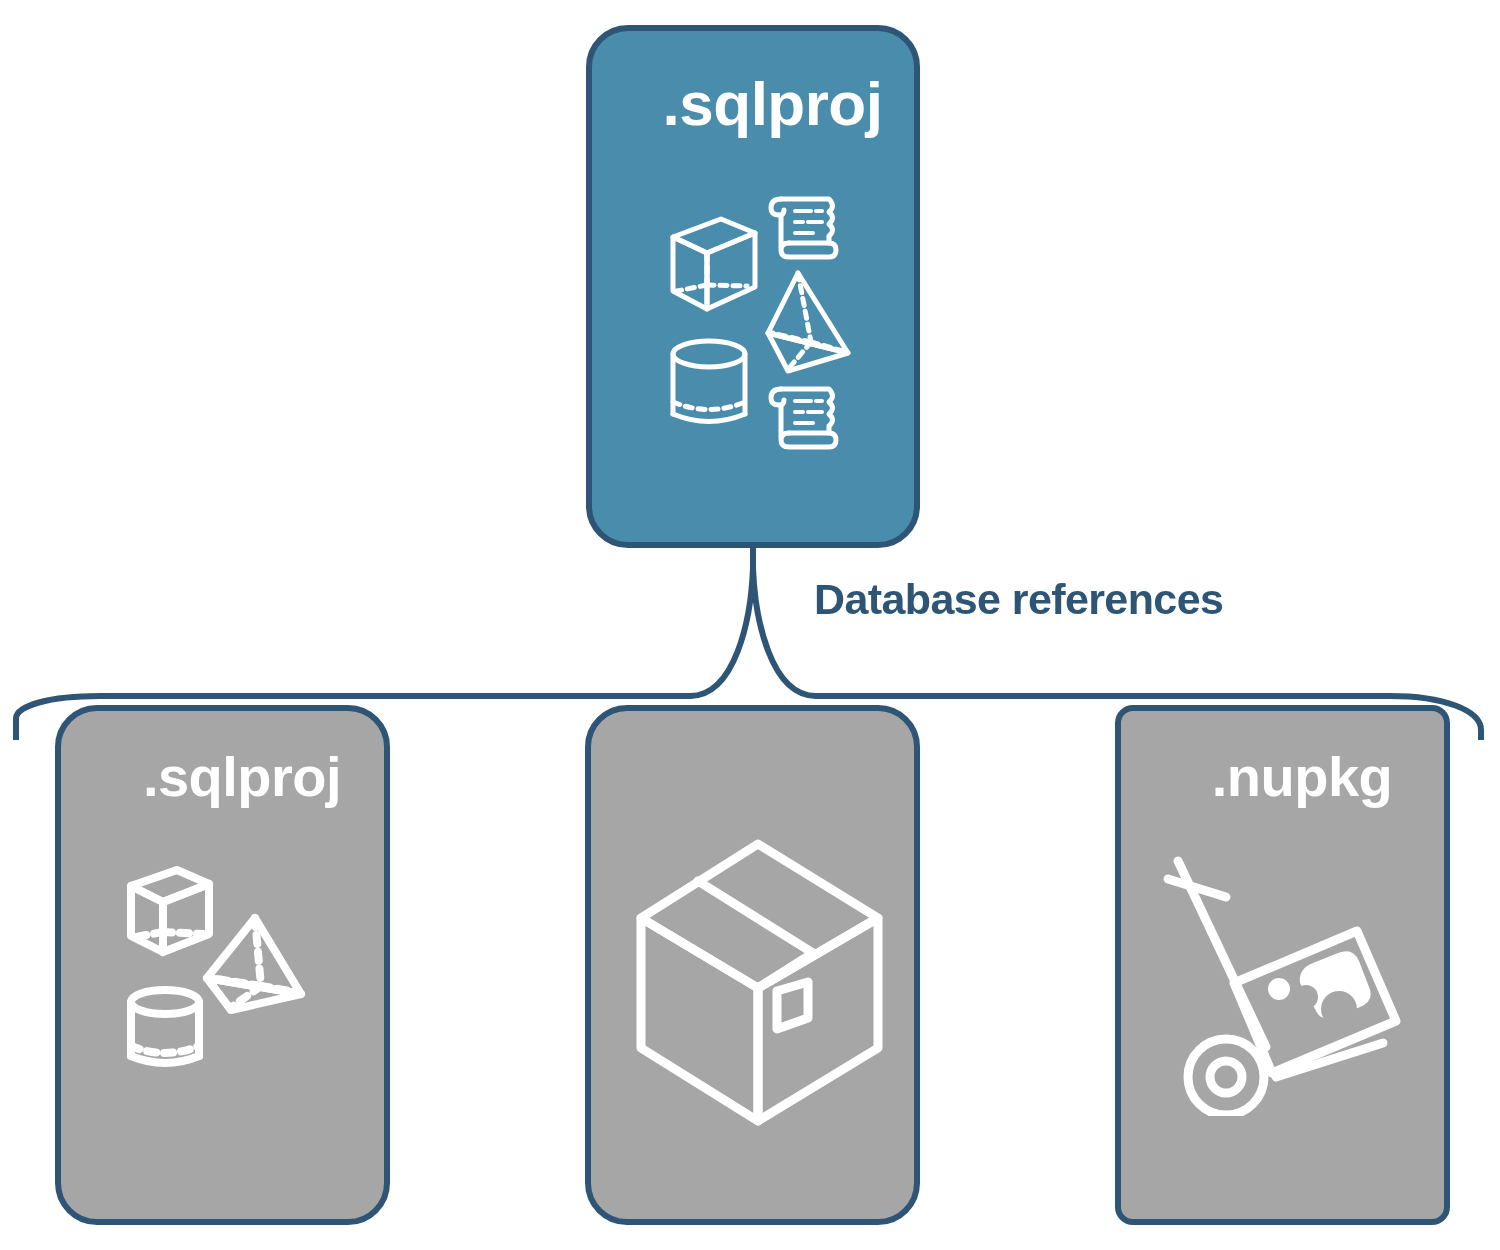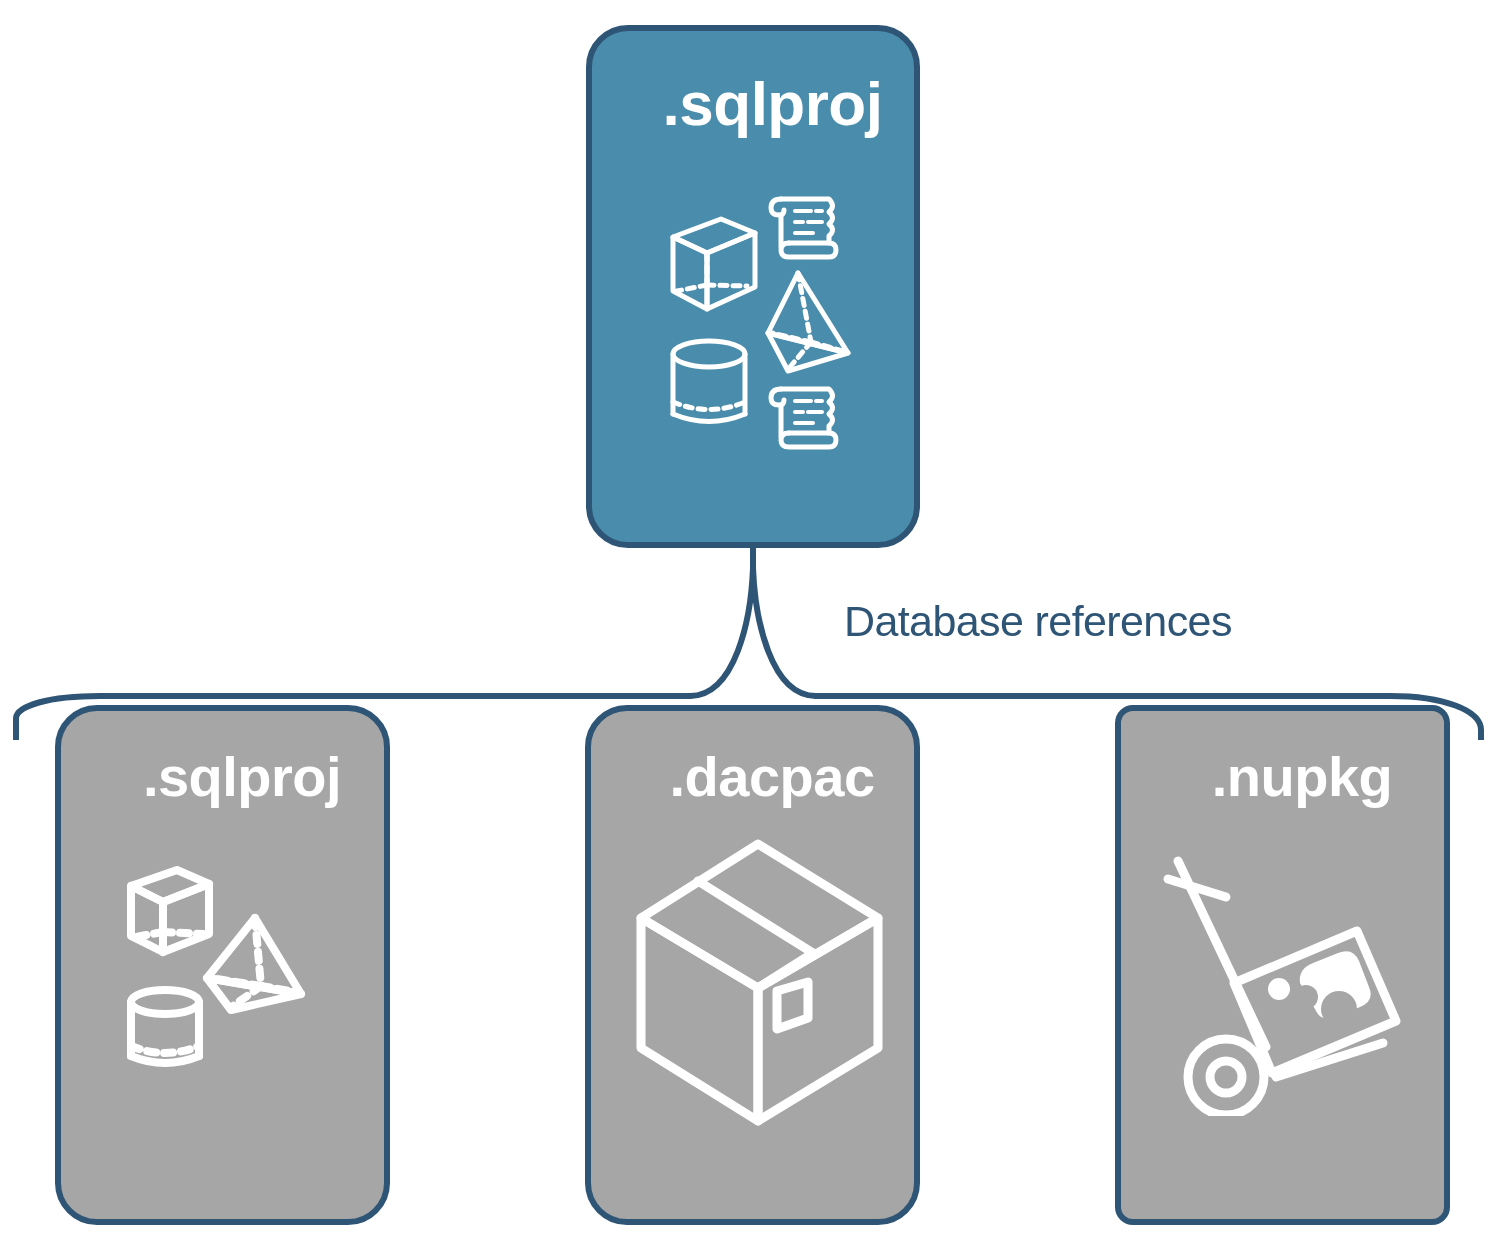--- a/index.html
+++ b/index.html
@@ -85,29 +85,28 @@
 
   #connector {
     position: absolute;
     left: 0; top: 540px;
     width: 1500px;
     height: 200px;
     pointer-events: none;
   }
   #ref-label {
     position: absolute;
-    left: 844px;
+    left: 814px;
     top: 575px;
     font-size: 43px;
-    font-weight: normal;
+    font-weight: bold;
     color: #2e5575;
     letter-spacing: -0.6px;
     white-space: nowrap;
     user-select: none;
-    margin-top: 22px;
   }
 </style>
 </head>
 <body>
 
 <div id="stage">
 
   <div class="card card-blue" id="card-root">
     <div class="card-title">.sqlproj</div>
     <div class="icon-wrap">
@@ -209,21 +208,20 @@
           <path d="M28 146 L28 200"></path>
           <path d="M96 146 L96 200"></path>
           <path d="M28 200 Q62 214 96 200"></path>
           <path d="M28 190 Q62 204 96 190" stroke-dasharray="9 8"></path>
         </g>
       </svg>
     </div>
   </div>
 
   <div class="card card-gray card-bottom" id="card-dacpac">
-    <div class="card-title">.dacpac</div>
     <div class="icon-wrap">
       <svg viewBox="0 0 300 320" width="300" height="320" fill="none" stroke="#ffffff" stroke-width="9" stroke-linecap="round" stroke-linejoin="round">
 
         <path d="M155 18 L275 92 L155 162 L38 92 Z"></path>
 
         <path d="M38 92 L38 222 L155 295 L155 162 Z"></path>
 
         <path d="M155 162 L275 92 L275 222 L155 295 Z"></path>
 
         <path d="M95 55 L210 127"></path>

